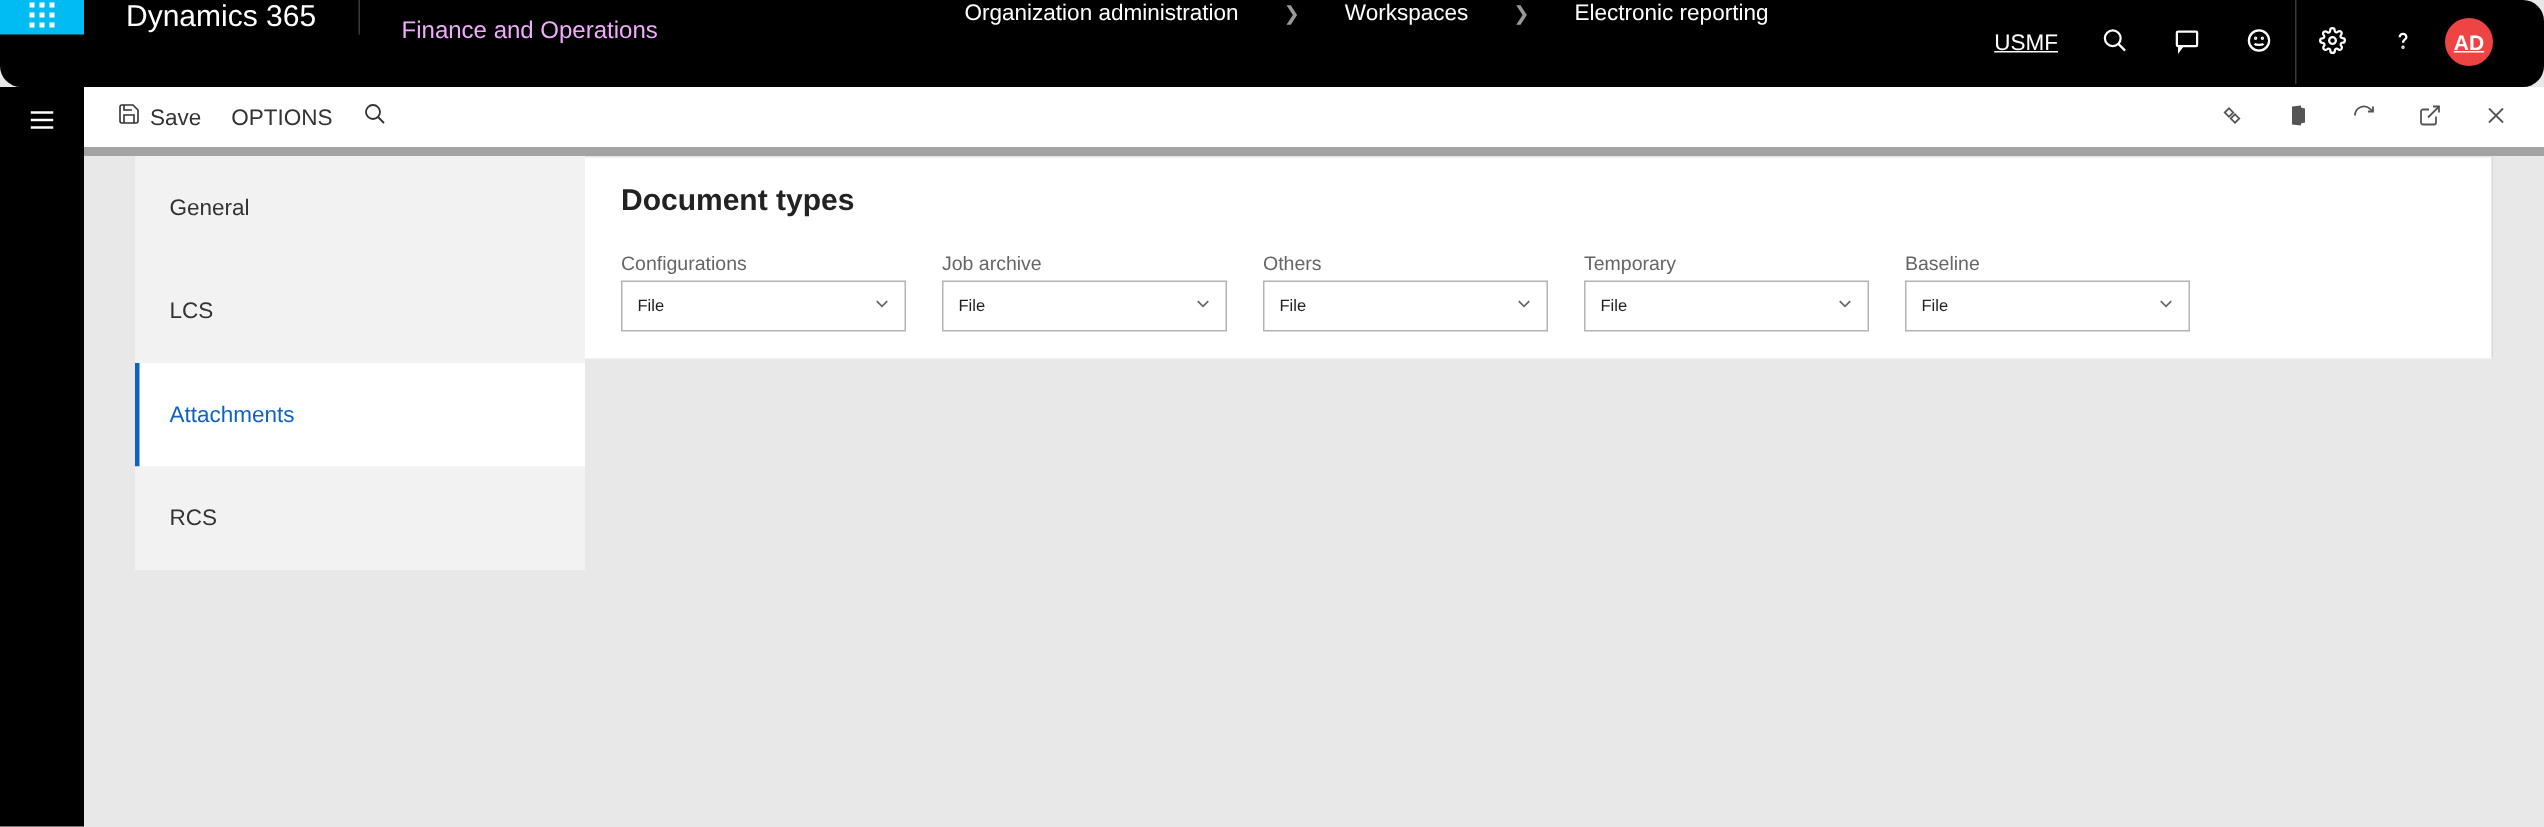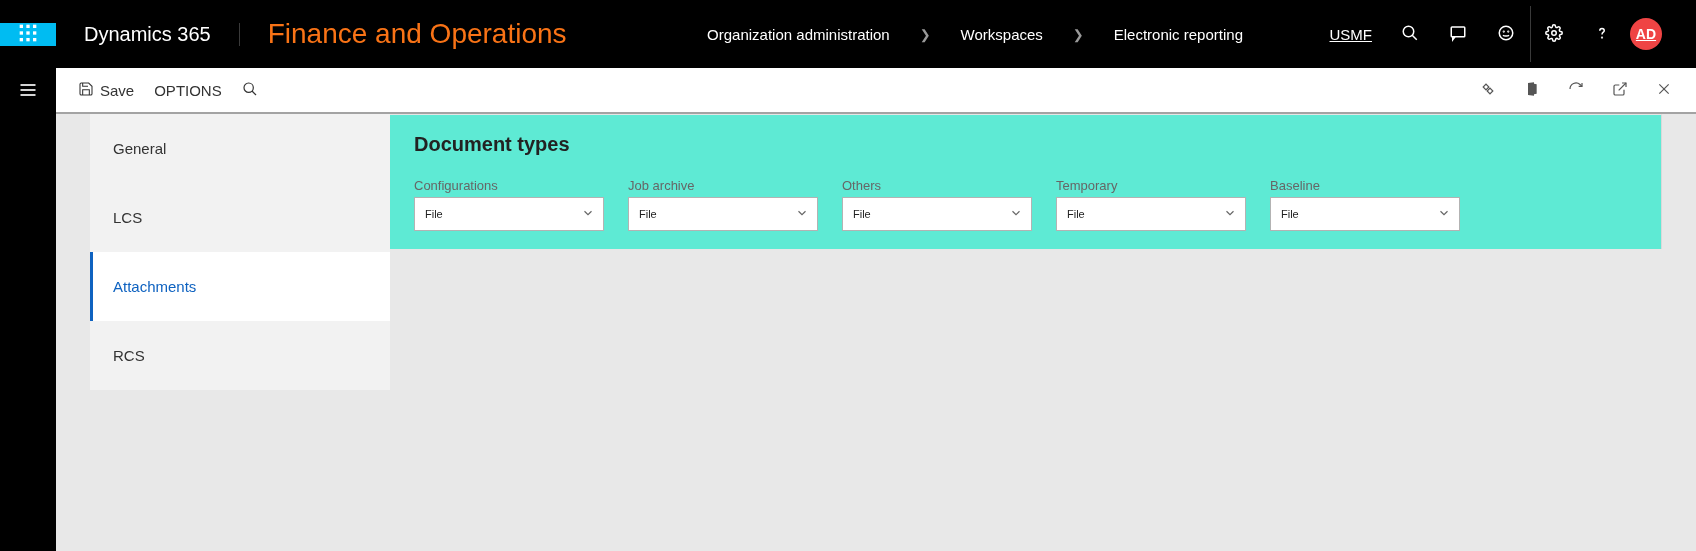--- a/index.html
+++ b/index.html
@@ -8,50 +8,51 @@
       font-size: 14px;
       color: #333;
       background: #e8e8e8;
       width: 1696px;
       height: 551px;
       overflow: hidden;
     }
 
     
     .top-bar {
-      height: 68px;
+      height: 58px;
       background: #000;
       color: #fff;
       display: flex;
-      align-items: center;
+      align-items: flex-start;
+      border-radius: 14px;
     }
     .waffle {
       width: 56px;
       background: #00BCF2;
       display: flex;
       align-items: center;
       justify-content: center;
     }
     .waffle svg { width: 20px; height: 20px; }
     .brand {
       padding: 0 28px;
       font-size: 20px;
       font-weight: 400;
       display: flex;
       align-items: center;
       border-right: 1px solid #3a3a3a;
       color: #fff;
     }
     .app-title {
-      padding: 1px 28px;
-      font-size: 28px;
+      padding: 12px 28px;
+      font-size: 16px;
       font-weight: 400;
       display: flex;
       align-items: center;
-      color: #f97316;
+      color: #f0abfc;
     }
     .breadcrumb {
       display: flex;
       align-items: center;
       gap: 24px;
       margin-left: auto;
       padding-left: 40px;
       font-size: 15px;
       color: #fff;
     }
@@ -123,21 +124,21 @@
       background: #e8e8e8;
       display: flex;
       flex-direction: column;
       min-width: 0;
     }
 
     
     .action-bar {
       height: 46px;
       background: #fff;
-      border-bottom: 2px solid #a3a3a3;
+      border-bottom: 6px solid #a3a3a3;
       display: flex;
       align-items: center;
       padding: 16px 12px;
     }
     .action-btn {
       display: flex;
       align-items: center;
       gap: 6px;
       padding: 6px 10px;
       font-size: 15px;
@@ -192,21 +193,21 @@
       background: #f2f2f2;
     }
     .tab-item.active {
       background: #fff;
       color: #0E62C0;
       border-left: 3px solid #0E62C0;
     }
 
     .panel-content {
       flex: 1;
-      background: #5eead4;
+      background: #ffffff;
       padding: 18px 24px;
       border-right: 1px solid #d9d9d9;
       border-top: 1px solid #e5e5e5;
     }
     .section-title {
       font-size: 20px;
       font-weight: 600;
       color: #222;
       margin-bottom: 22px;
     }

